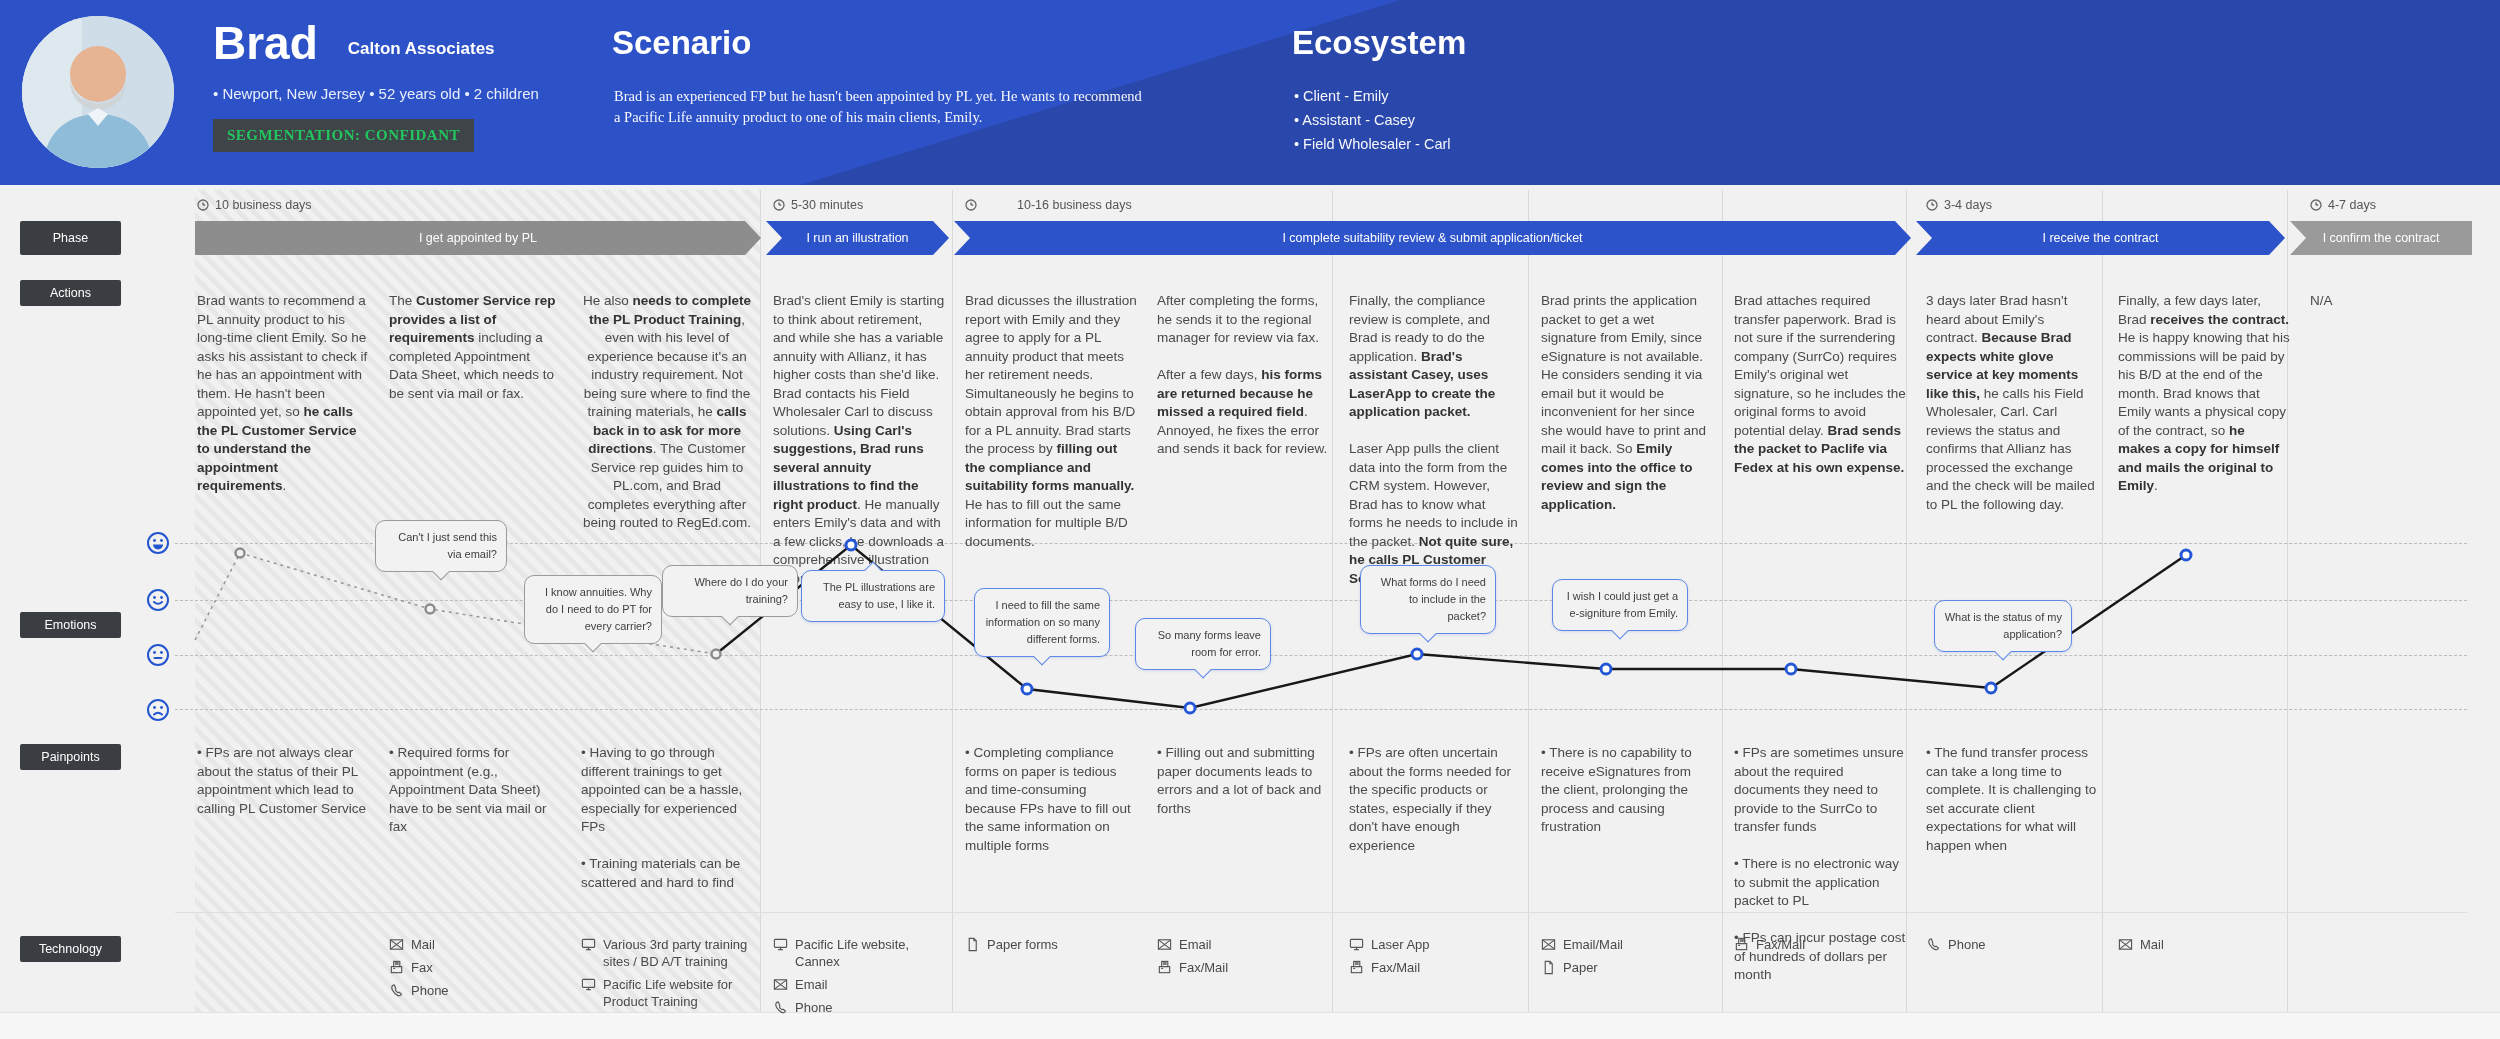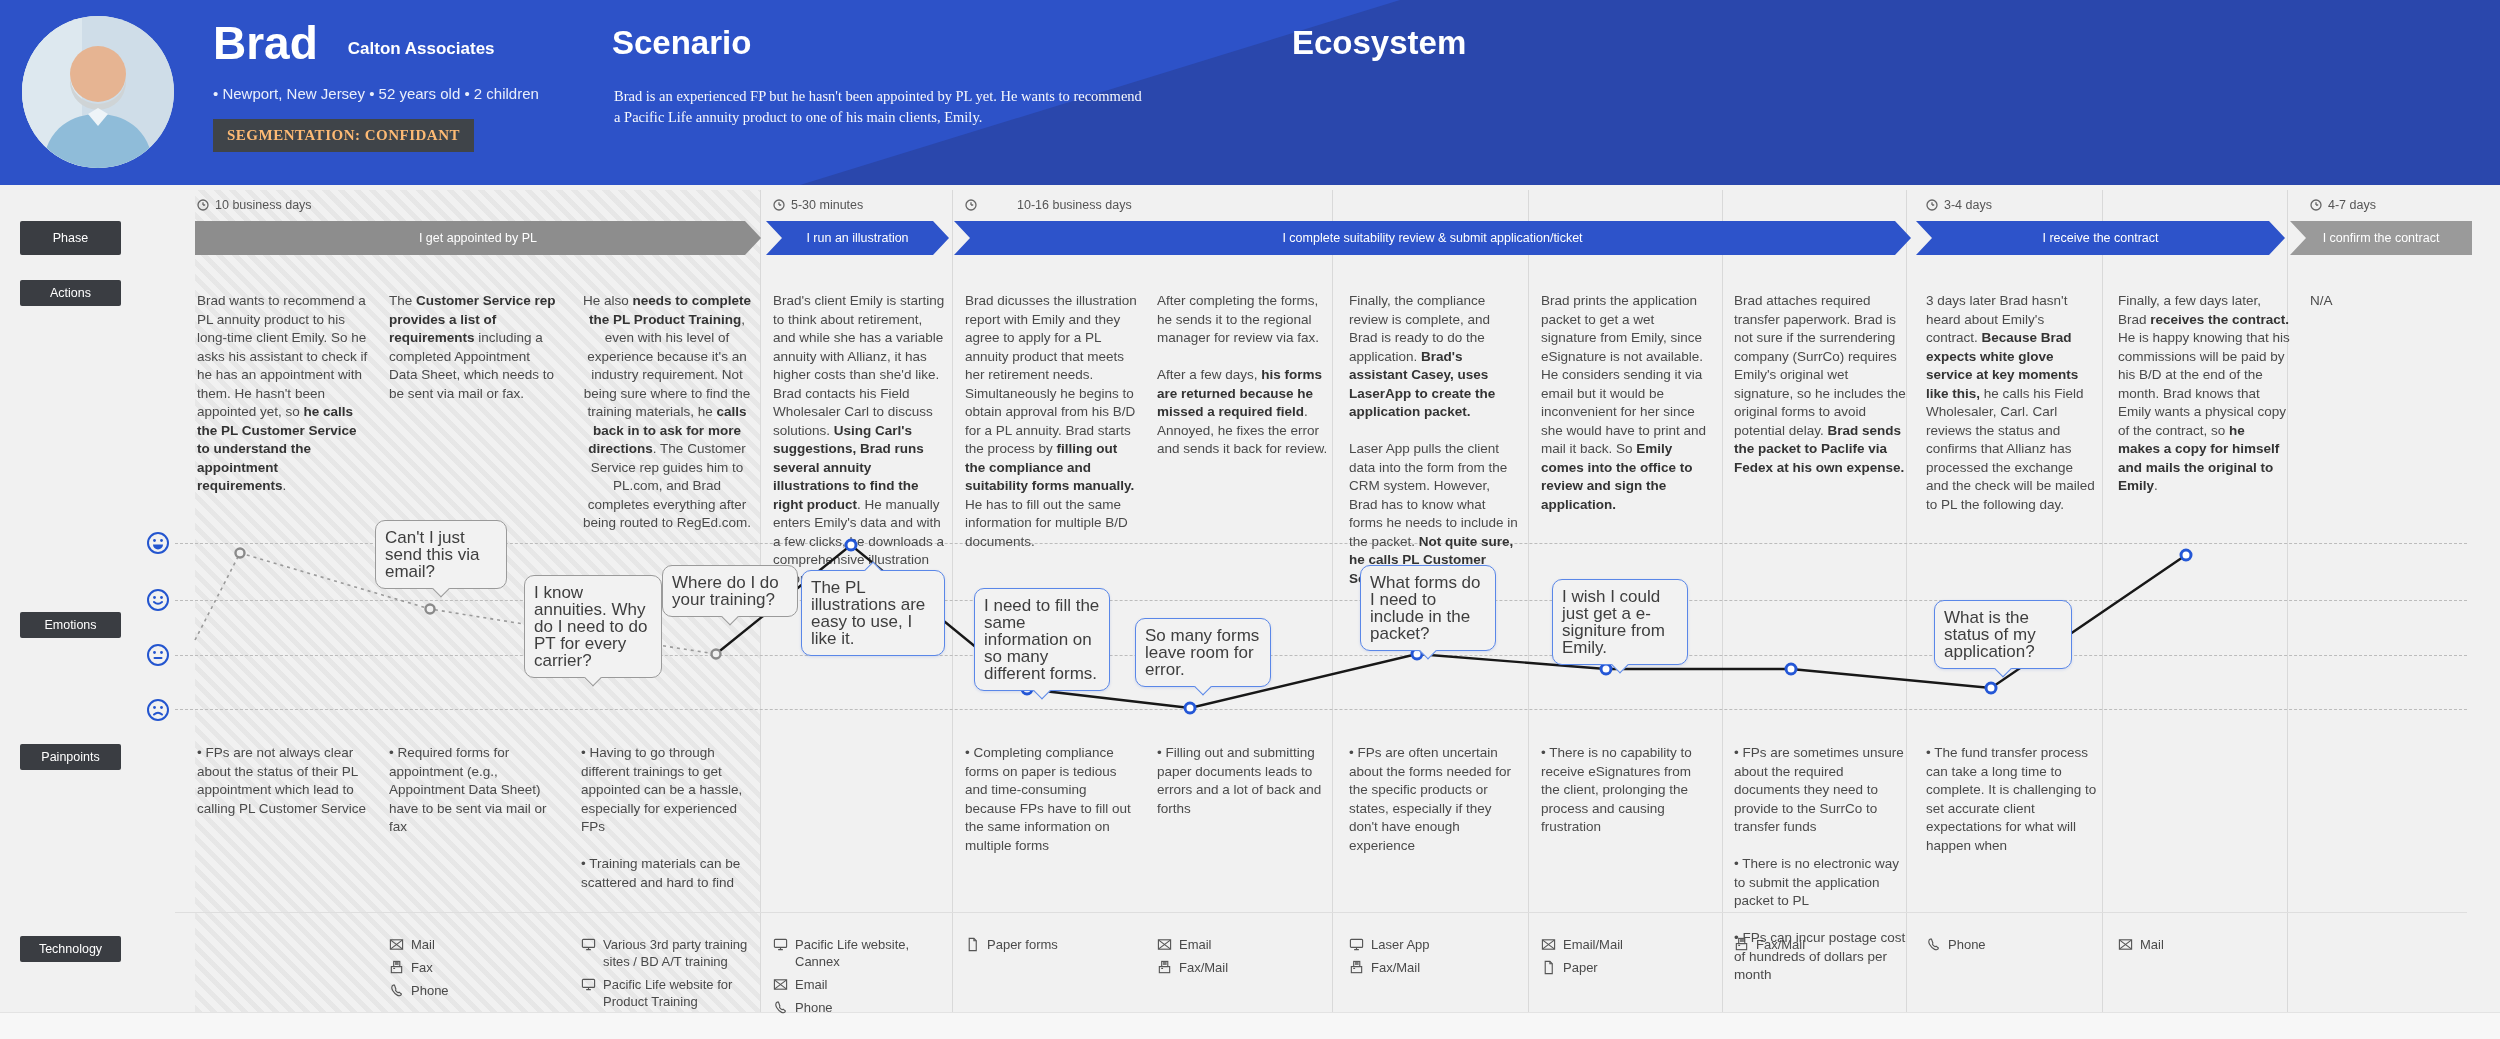--- a/index.html
+++ b/index.html
@@ -10,21 +10,21 @@
   .header{position:absolute;left:0;top:0;width:2500px;height:185px;background:#2d52c8;}
   .header-dark{position:absolute;left:0;top:0;width:2500px;height:185px;
     background:#2a47ac;clip-path:polygon(1400px 0,2500px 0,2500px 185px,800px 185px);}
   .avatar{position:absolute;left:22px;top:16px;width:152px;height:152px;border-radius:50%;
     background:#cfdde8;overflow:hidden;}
   .persona-block{position:absolute;left:213px;top:18px;color:#fff;}
   .persona-line{display:flex;align-items:flex-end;}
   .persona-name{font-size:46px;font-weight:bold;line-height:50px;}
   .persona-company{font-size:17px;font-weight:bold;margin-left:30px;padding-bottom:9px;}
   .persona-details{margin-top:14px;font-size:15px;line-height:23px;color:#e9eefb;}
-  .seg-badge{display:inline-block;margin-top:14px;background:#3f4449;color:#fdba74;
+  .seg-badge{display:inline-block;margin-top:14px;background:#3f4449;color:#22c55e;
     font-family:"Liberation Serif", serif;font-weight:bold;font-size:15px;letter-spacing:.5px;
     padding:8px 14px;}
   .hd-title{position:absolute;top:24px;color:#fff;font-size:33px;font-weight:bold;}
   .hd-text{position:absolute;color:rgba(255,255,255,.96);font-size:14.5px;line-height:21px;white-space:pre-line;}
   .hd-list{position:absolute;color:rgba(255,255,255,.96);font-size:14.5px;line-height:24px;white-space:pre-line;}
 
   
   .chip{position:absolute;left:20px;width:101px;background:#3a3d42;color:#fff;font-size:12.5px;
     display:flex;align-items:center;justify-content:center;border-radius:2px;}
 
@@ -57,21 +57,21 @@
   
   .face{position:absolute;left:146px;width:24px;height:24px;}
   .face svg{display:block;}
   #emotion-svg{position:absolute;left:0;top:0;pointer-events:none;}
   .pl-dashed{fill:none;stroke:#9a9a9a;stroke-width:1.6;stroke-dasharray:3 4;}
   .pl-solid{fill:none;stroke:#181818;stroke-width:2.4;}
   .m-gray{fill:#f1f1f1;stroke:#8a8a8a;stroke-width:2.4;}
   .m-blue{fill:#ffffff;stroke:#2457d6;stroke-width:3;}
 
   .bubble{position:absolute;background:#f2f2f2;border-radius:10px;padding:8px 9px;
-    font-size:17px;line-height:17px;color:#3e3e3e;text-align:left;
+    font-size:11px;line-height:17px;color:#3e3e3e;text-align:right;
     display:flex;align-items:center;justify-content:center;z-index:5;}
   .bubble::after{content:"";position:absolute;width:11px;height:11px;background:#f2f2f2;
     transform:rotate(45deg);left:calc(50% - 6px);}
   .bubble-gray{border:1.6px solid #9a9a9a;}
   .bubble-gray::after{bottom:-7px;border-right:1.6px solid #9a9a9a;border-bottom:1.6px solid #9a9a9a;}
   .bubble-blue{border:1.6px solid #5a87e8;box-shadow:0 1px 3px rgba(40,80,200,.15);}
   .bubble-blue::after{bottom:-7px;border-right:1.6px solid #5a87e8;border-bottom:1.6px solid #5a87e8;}
   .bubble-blue.tail-top::after{bottom:auto;top:-7px;border:none;border-left:1.6px solid #5a87e8;border-top:1.6px solid #5a87e8;}
 
   
@@ -138,20 +138,23 @@
       <div class="persona-details">• Newport, New Jersey
 • 52 years old • 2 children</div>
       <div class="seg-badge">SEGMENTATION: CONFIDANT</div>
     </div>
 
     <div class="hd-title" style="left:612px;">Scenario</div>
     <div class="hd-text" style="left:614px;top:86px;width:610px;font-family:Liberation Serif, serif;">Brad is an experienced FP but he hasn't been appointed by PL yet. He wants to recommend
 a Pacific Life annuity product to one of his main clients, Emily.</div>
 
     <div class="hd-title" style="left:1292px;">Ecosystem</div>
+    <div class="hd-list" style="left:1294px;top:84px;">• Client - Emily
+• Assistant - Casey
+• Field Wholesaler - Carl</div>
   </div>
 
   <div class="hatch"></div>
   <div class="vdiv" style="left:760px;"></div>
   <div class="vdiv" style="left:952px;"></div>
   <div class="vdiv" style="left:1332px;"></div>
   <div class="vdiv" style="left:1528px;"></div>
   <div class="vdiv" style="left:1722px;"></div>
   <div class="vdiv" style="left:1906px;"></div>
   <div class="vdiv" style="left:2102px;"></div>

